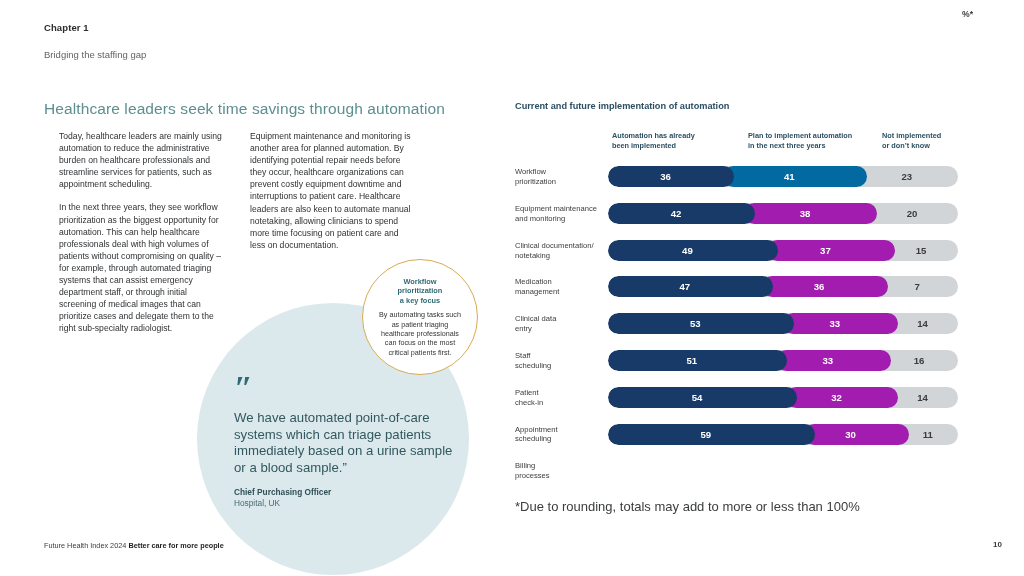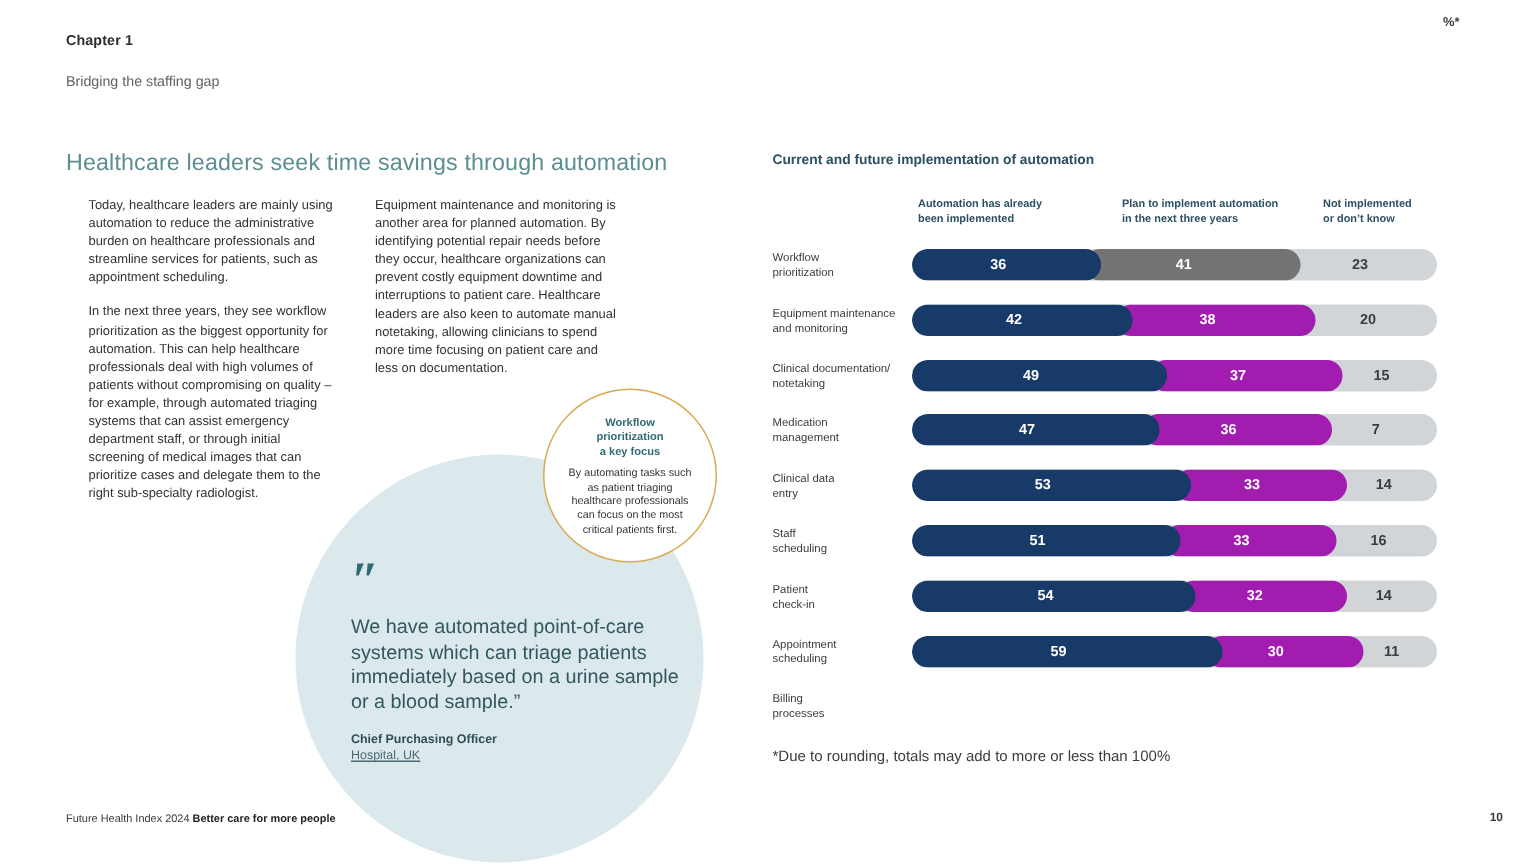--- a/index.html
+++ b/index.html
@@ -56,21 +56,21 @@
     font-family:"Liberation Serif", serif;
     font-size:34px;font-weight:bold;color:#2f6b74;
     line-height:20px;letter-spacing:-1px;
     font-style:italic;
     height:24px;
   }
   .quote-text{
     font-size:13.2px;line-height:16.6px;color:#31585e;margin-top:8px;font-weight:400;
   }
   .quote-role{font-size:8.3px;font-weight:bold;color:#2f4f57;margin-top:11px;}
-  .quote-org{font-size:8.3px;color:#4a6a72;margin-top:1px;text-decoration:underline;}
+  .quote-org{font-size:8.3px;color:#4a6a72;margin-top:1px;}
 
   
   .chart-title{
     position:absolute;left:515px;top:101px;
     font-size:9.2px;font-weight:bold;color:#2c4f63;
   }
   .legend{position:absolute;top:131px;left:0;width:100%;height:22px;}
   .legend-item{position:absolute;font-size:7.3px;font-weight:bold;color:#2c4f63;line-height:9.6px;}
   .lg1{left:612px;width:130px;}
   .lg2{left:748px;width:135px;}
@@ -89,29 +89,29 @@
   }
   .seg{
     height:100%;
     display:flex;align-items:center;justify-content:center;
     font-size:9.6px;font-weight:bold;
     box-sizing:border-box;
   }
   .seg-a{background:#173a68;color:#ffffff;border-radius:11px;margin-right:-11px;padding-right:11px;position:relative;z-index:3;}
   .seg-b{color:#ffffff;border-radius:11px;margin-right:-11px;padding-right:11px;position:relative;z-index:2;}
   .seg-b.blue{background:#a21caf;}
-  .seg-b.orange{background:#737373;color:#ffffff;}
+  .seg-b.orange{background:#0369a1;color:#ffffff;}
   .seg-c{background:transparent;color:#3a3c3e;position:relative;z-index:1;flex:1;}
   .pct-mark{
     position:absolute;left:962px;top:9px;
     font-size:8.6px;font-weight:bold;color:#3a3c3e;
   }
   .footnote{
     position:absolute;left:515px;top:499px;
-    font-size:10px;color:#3a3c3e;
+    font-size:13px;color:#3a3c3e;
   }
 
   
   .footer-left{position:absolute;left:44px;top:541px;font-size:7.3px;color:#3a3c3e;}
   .footer-left b{font-weight:bold;color:#1f1f1f;}
   .footer-page{position:absolute;right:22px;top:540px;font-size:8px;font-weight:bold;color:#3a3c3e;}
 </style>
 </head>
 <body>
 

